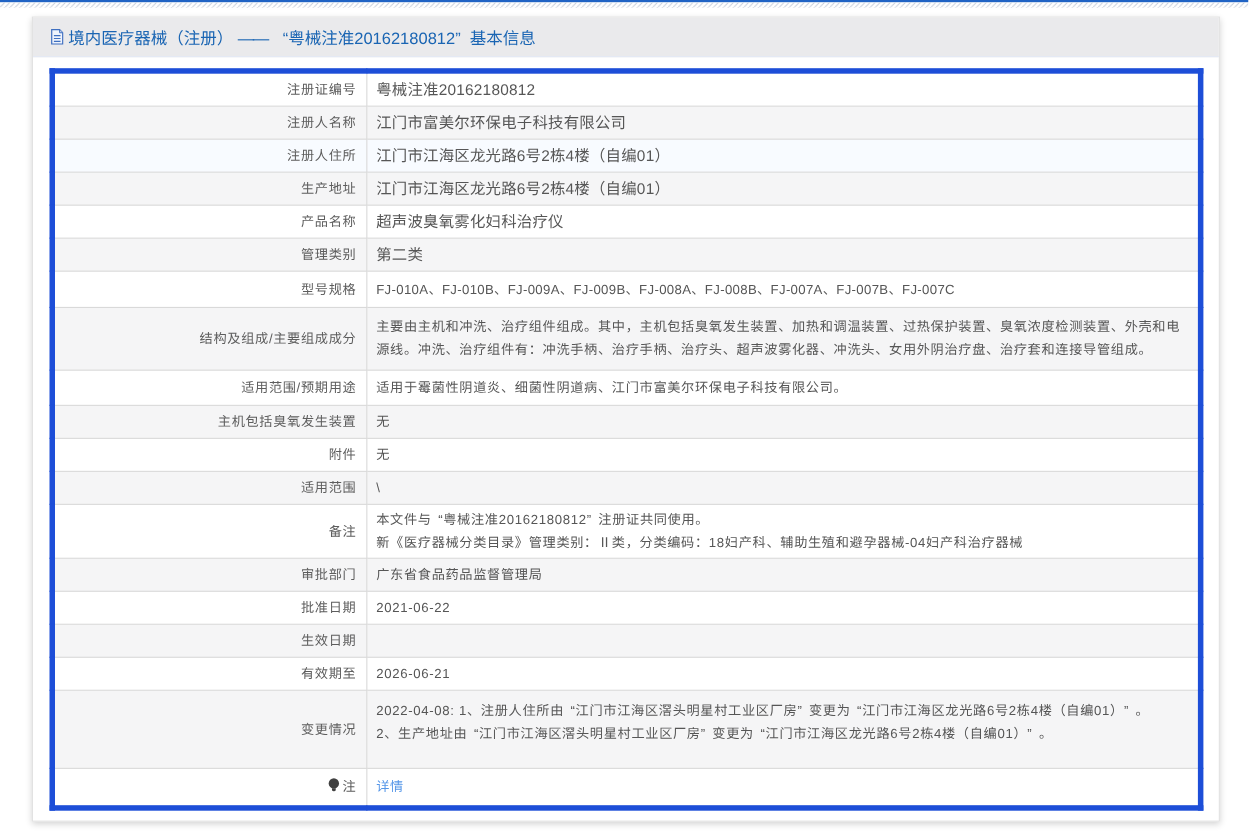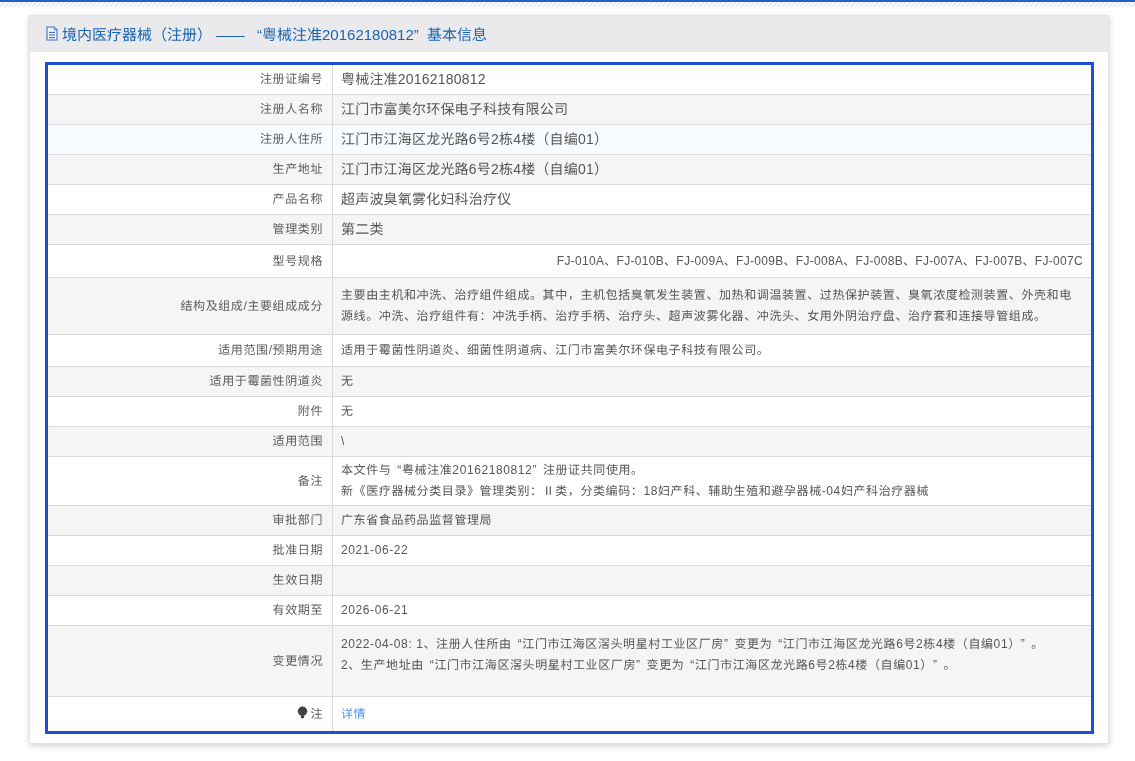--- a/index.html
+++ b/index.html
@@ -43,31 +43,31 @@
   col.c-label { width:286px; }
   td {
     border:1px solid #d9d9d9;
     vertical-align:middle;
     font-size:12px;
     letter-spacing:0.6px;
     line-height:21px;
     color:#565656;
     background:#ffffff;
   }
-  table.detail { border:3px solid #1d4ed8; }
+  table.detail { border:5px solid #1d4ed8; }
   tr:nth-child(even) td { background:#f5f5f6; }
   tr.hover-row td { background:#f8fbff !important; }
   td.lbl {
     text-align:right;
     padding:4px 9px 4px 4px;
     color:#5d5d5d;
   }
   td.val { padding:4px 8px 4px 8px; }
   tr.big td.val { font-size:14px; letter-spacing:0.2px; }
-  tr:nth-child(7) td.val { letter-spacing:0.3px;text-align:right; }
+  tr:nth-child(7) td.val { letter-spacing:0.3px; }
 
   tr { height:30px; }
   tr:nth-child(1) { height:31px; }
   tr:nth-child(7) { height:33px; }
   tr:nth-child(8) { height:57px;margin-top:11px; }
   tr:nth-child(9) { height:32px; }
   tr:nth-child(12) { height:29px; }
   tr:nth-child(13) { height:48px; }
   tr:nth-child(13) td { padding-top:3px; padding-bottom:3px; }
   tr:nth-child(18) { height:71px; }
@@ -141,21 +141,21 @@
   </tr>
           <tr>
     <td class="lbl">结构及组成/主要组成成分</td>
     <td class="val">主要由主机和冲洗、治疗组件组成。其中，主机包括臭氧发生装置、加热和调温装置、过热保护装置、臭氧浓度检测装置、外壳和电源线。冲洗、治疗组件有：冲洗手柄、治疗手柄、治疗头、超声波雾化器、冲洗头、女用外阴治疗盘、治疗套和连接导管组成。</td>
   </tr>
           <tr>
     <td class="lbl">适用范围/预期用途</td>
     <td class="val">适用于霉菌性阴道炎、细菌性阴道病、江门市富美尔环保电子科技有限公司。</td>
   </tr>
           <tr>
-    <td class="lbl">适用于霉菌性阴道炎</td>
+    <td class="lbl">主机包括臭氧发生装置</td>
     <td class="val">无</td>
   </tr>
           <tr>
     <td class="lbl">附件</td>
     <td class="val">无</td>
   </tr>
           <tr>
     <td class="lbl">适用范围</td>
     <td class="val">\</td>
   </tr>

